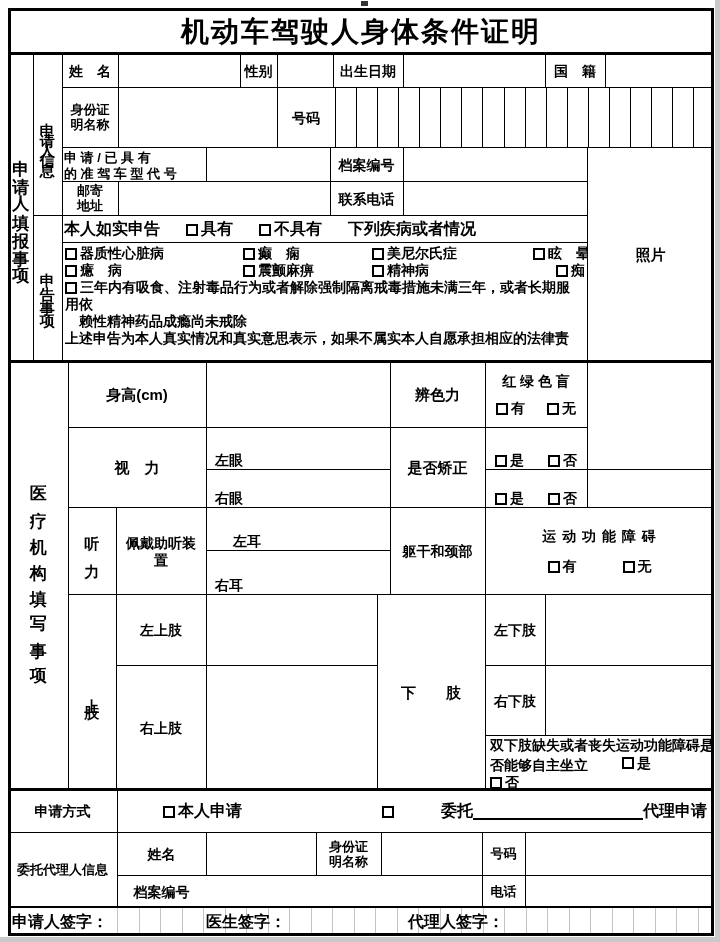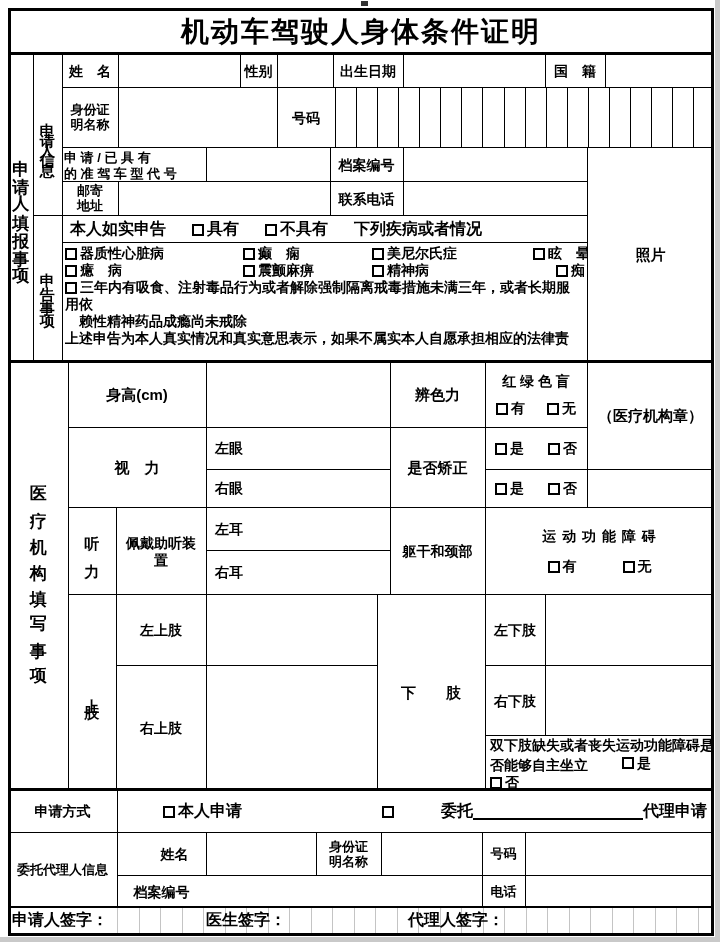--- a/index.html
+++ b/index.html
@@ -3,21 +3,21 @@
 <meta charset="utf-8">
 <style>
   html,body{margin:0;padding:0;background:#e8e8e8;}
   #canvas{position:relative;width:720px;height:942px;background:#fff;overflow:hidden;
           font-family:"Liberation Sans","DejaVu Sans",sans-serif;font-weight:700;color:#000;}
   .abs{position:absolute;}
   .frame{position:absolute;border:3px solid #000;box-sizing:border-box;}
   .hl{position:absolute;background:#000;height:1px;}
   .vl{position:absolute;background:#000;width:1px;}
   .lab{position:absolute;display:flex;align-items:center;justify-content:center;text-align:center;line-height:1.15;}
-  .labL{position:absolute;display:flex;align-items:center;justify-content:flex-start;}
+  .labL{position:absolute;display:flex;align-items:flex-end;justify-content:flex-start;}
   .val{position:absolute;}
   .vtext{writing-mode:vertical-rl;text-orientation:upright;}
   .cb{display:inline-block;width:12px;height:12px;border:2px solid #000;box-sizing:border-box;
       margin-right:3px;vertical-align:-1px;background:#fff;flex:none;}
   .opt{display:inline-flex;align-items:center;white-space:nowrap;}
   .col{display:flex;flex-direction:column;align-items:center;justify-content:center;}
   .dline{position:relative;height:17px;white-space:nowrap;}
   .dflex{display:flex;align-items:center;height:17px;white-space:nowrap;}
   #idgrid{position:absolute;display:flex;}
   .gcell{flex:1 1 0;border-right:1px solid #000;height:100%;}
@@ -138,21 +138,21 @@
 
   <div class="lab" style="left:62px;top:182px;width:56px;height:34px;font-size:13px;">
       <span style="width:38px;">邮寄地址</span>
     </div>
   <div class="val" style="left:118px;top:182px;width:212px;height:34px;"></div>
   <div class="lab" style="left:330px;top:182px;width:73px;height:34px;font-size:14px;">联系电话</div>
   <div class="val" style="left:403px;top:182px;width:184px;height:34px;"></div>
 
   <div class="lab" style="left:587px;top:148px;width:127px;height:214px;font-size:15px;">照片</div>
 
-  <div class="abs" style="left:62px;top:216px;width:525px;height:27px;display:flex;align-items:center;gap:26px;padding-left:8px;box-sizing:border-box;font-size:16px;">
+  <div class="abs" style="left:62px;top:216px;width:525px;height:27px;display:flex;align-items:center;gap:26px;padding-left:2px;box-sizing:border-box;font-size:16px;">
     <span>本人如实申告</span>
     <span class="opt">
         <span class="cb"></span>
         <span>具有</span>
       </span>
     <span class="opt">
         <span class="cb"></span>
         <span>不具有</span>
       </span>
     <span>下列疾病或者情况</span>
@@ -216,21 +216,20 @@
       <span class="opt">
           <span class="cb"></span>
           <span>有</span>
         </span>
       <span class="opt">
           <span class="cb"></span>
           <span>无</span>
         </span>
     </div>
   </div>
-  <div class="lab" style="left:587px;top:362px;width:127px;height:108px;font-size:15px;">（医疗机构章）</div>
 
   <div class="lab" style="left:68px;top:428px;width:138px;height:80px;font-size:15px;">视　力</div>
   <div class="labL" style="left:206px;top:428px;width:184px;height:42px;font-size:14px;padding-left:9px;box-sizing:border-box;">
       <span>左眼</span>
     </div>
   <div class="labL" style="left:206px;top:470px;width:184px;height:38px;font-size:14px;padding-left:9px;box-sizing:border-box;">
       <span>右眼</span>
     </div>
   <div class="lab" style="left:390px;top:428px;width:95px;height:80px;font-size:15px;">是否矫正</div>
   <div class="labL" style="left:485px;top:428px;width:102px;height:42px;font-size:14px;padding-left:10px;box-sizing:border-box;gap:24px;">
@@ -251,21 +250,21 @@
     <span class="opt">
         <span class="cb"></span>
         <span>否</span>
       </span>
   </div>
 
   <div class="lab vtext" style="left:68px;top:508px;width:48px;height:87px;font-size:15px;letter-spacing:28px;">听力</div>
   <div class="lab" style="left:116px;top:508px;width:90px;height:87px;font-size:14px;">
       <span style="width:76px;">佩戴助听装置</span>
     </div>
-  <div class="labL" style="left:206px;top:508px;width:184px;height:43px;font-size:14px;padding-left:9px;box-sizing:border-box;">
+  <div class="labL" style="left:206px;top:508px;width:184px;height:43px;font-size:14px;padding-left:27px;box-sizing:border-box;">
       <span>左耳</span>
     </div>
   <div class="labL" style="left:206px;top:551px;width:184px;height:44px;font-size:14px;padding-left:9px;box-sizing:border-box;">
       <span>右耳</span>
     </div>
   <div class="lab" style="left:390px;top:508px;width:95px;height:87px;font-size:14px;">躯干和颈部</div>
   <div class="col abs" style="left:485px;top:508px;width:229px;height:87px;gap:12px;">
     <div style="font-size:14px;letter-spacing:1px;">运 动 功 能 障 碍</div>
     <div style="display:flex;gap:46px;font-size:14px;">
       <span class="opt">
@@ -308,21 +307,21 @@
       </span>
     <span class="opt" style="margin-left:140px;gap:44px;">
         <span class="cb"></span>
         <span>委托</span>
       </span>
     <span style="display:inline-block;width:170px;height:15px;border-bottom:2px solid #000;"></span>
     <span>代理申请</span>
   </div>
 
   <div class="lab" style="left:8px;top:833px;width:109px;height:75px;font-size:13px;">委托代理人信息</div>
-  <div class="lab" style="left:130px;top:833px;width:89px;height:43px;font-size:14px;">姓名</div>
+  <div class="lab" style="left:117px;top:833px;width:89px;height:43px;font-size:14px;">姓名</div>
   <div class="val" style="left:206px;top:833px;width:110px;height:43px;"></div>
   <div class="lab" style="left:316px;top:833px;width:65px;height:43px;font-size:13px;">
       <span style="width:48px;">身份证明名称</span>
     </div>
   <div class="val" style="left:381px;top:833px;width:101px;height:43px;"></div>
   <div class="lab" style="left:482px;top:833px;width:43px;height:43px;font-size:13px;">号码</div>
   <div class="val" style="left:525px;top:833px;width:189px;height:43px;"></div>
   <div class="lab" style="left:117px;top:876px;width:89px;height:32px;font-size:14px;">档案编号</div>
   <div class="val" style="left:206px;top:876px;width:276px;height:32px;"></div>
   <div class="lab" style="left:482px;top:876px;width:43px;height:32px;font-size:13px;">电话</div>

